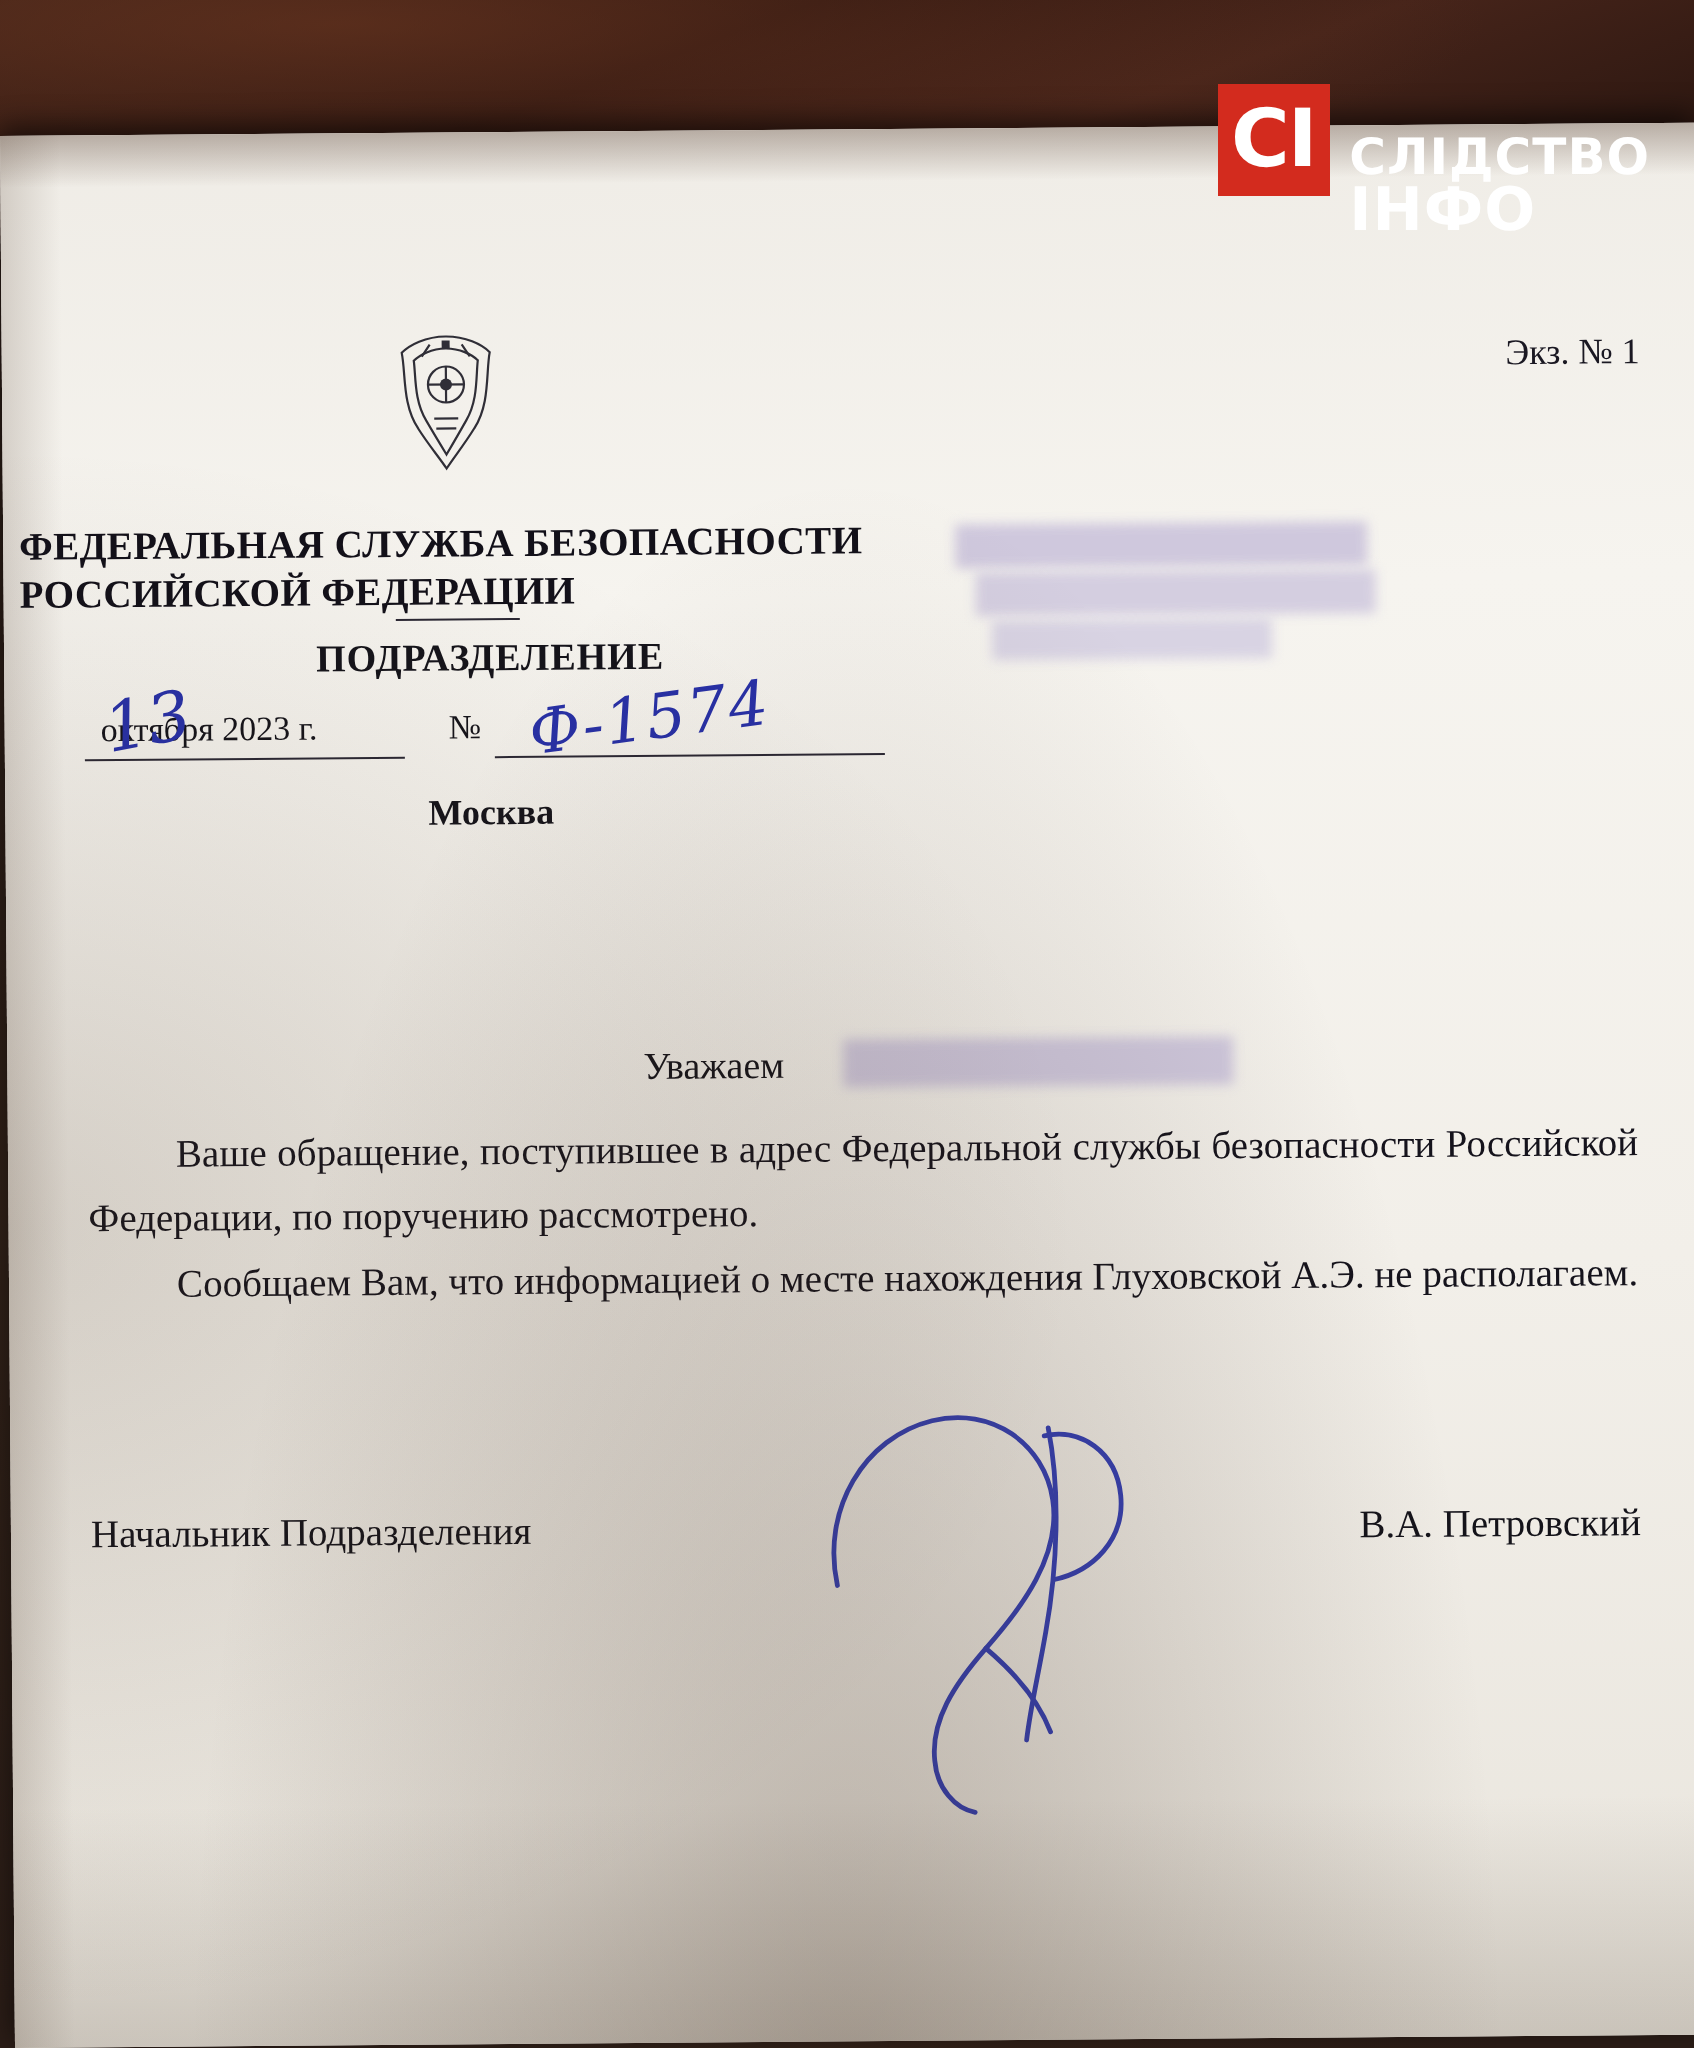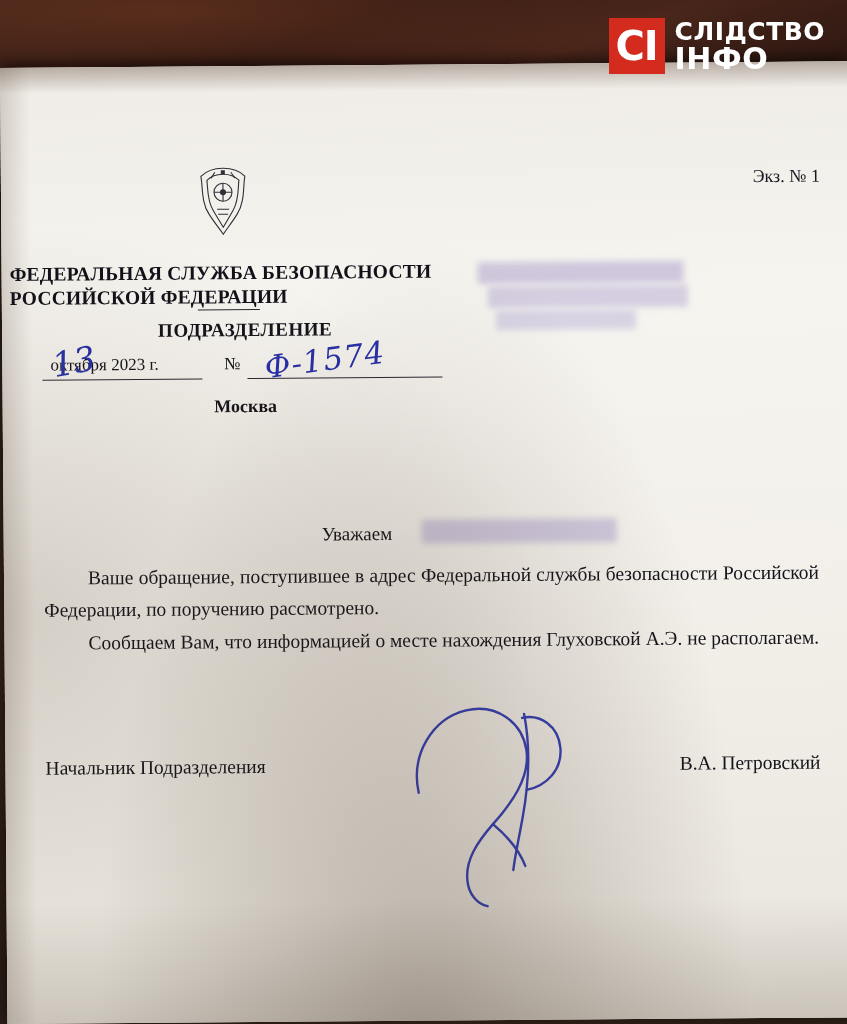--- a/index.html
+++ b/index.html
@@ -98,21 +98,21 @@
     letter-spacing: -1px;
     line-height: 1;
   }
   .wm-text {
     color: #ffffff;
     font-family: "DejaVu Sans", sans-serif;
     font-weight: bold;
     line-height: 1.0;
     letter-spacing: 0.5px;
   }
-  .wm-text .l1 { font-size: 25px; display: block; }
+  .wm-text .l1 { font-size: 25px; display: block; margin-top: 48px; }
   .wm-text .l2 { font-size: 30px; display: block; }
 
   
   .emblem {
     position: absolute;
     left: 190px;
     top: 96px;
     width: 64px;
     height: 80px;
     opacity: 0.9;

